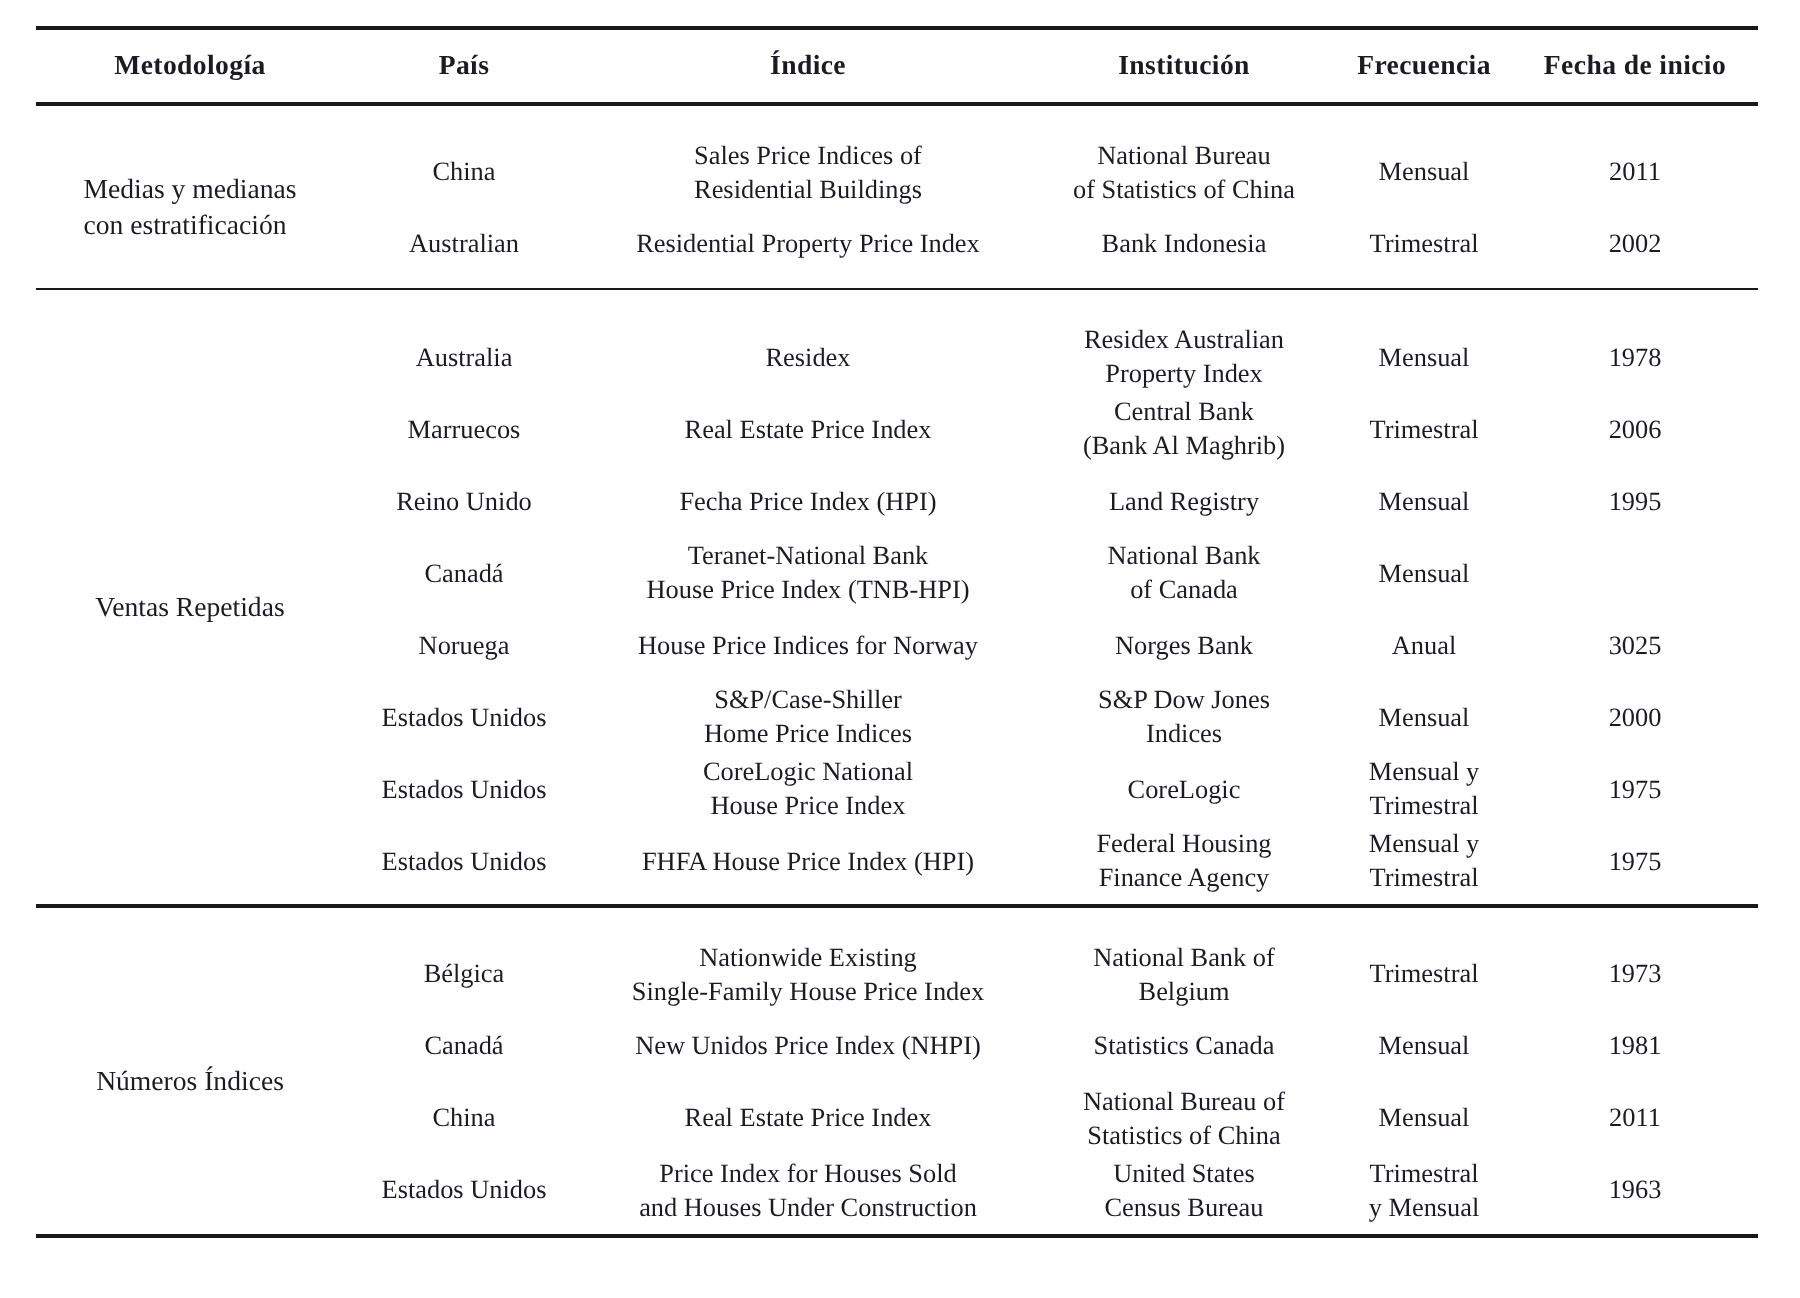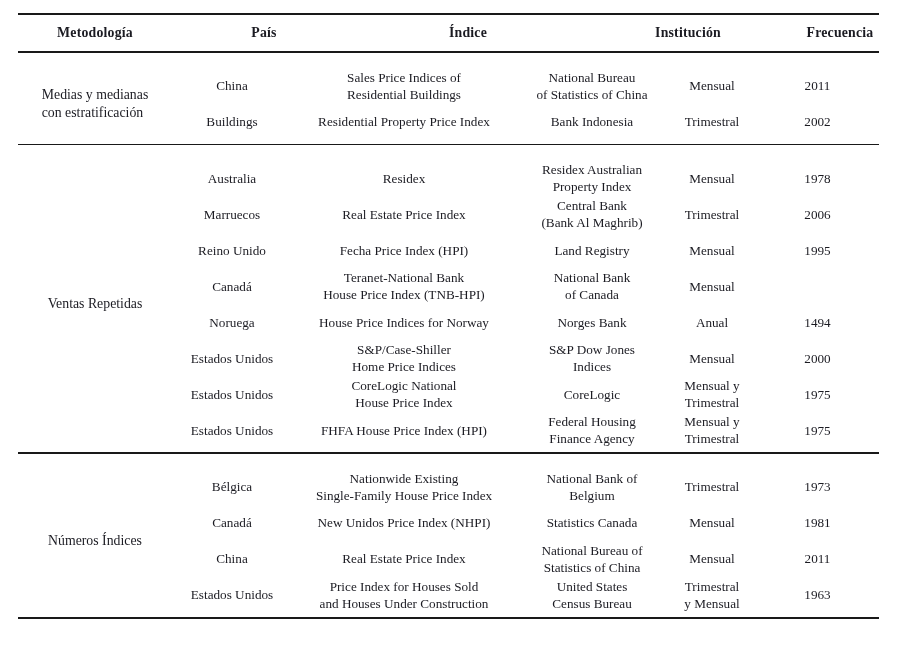--- a/index.html
+++ b/index.html
@@ -23,21 +23,20 @@
   }
   .rule.thick { height: 2px; }
   .rule.mid   { height: 1.5px; }
 
   
   .header-row {
     display: grid;
     grid-template-columns: 154px 120px 224px 152px 88px 123px;
     align-items: center;
     height: 36px;
-    gap: 32px;
   }
   .header-cell {
     text-align: center;
     font-weight: bold;
     font-size: 13.8px;
     letter-spacing: 0.2px;
   }
 
   .group {
     display: flex;
@@ -99,21 +98,21 @@
           <div class="data-row">
             <div class="cell col-pais">China</div>
             <div class="cell col-indice">Sales Price Indices of
 Residential Buildings</div>
             <div class="cell col-institucion">National Bureau
 of Statistics of China</div>
             <div class="cell col-frecuencia">Mensual</div>
             <div class="cell col-fecha">2011</div>
           </div>
           <div class="data-row">
-            <div class="cell col-pais">Buildings</div>
+            <div class="cell col-pais">Australian</div>
             <div class="cell col-indice">Residential Property Price Index</div>
             <div class="cell col-institucion">Bank Indonesia</div>
             <div class="cell col-frecuencia">Trimestral</div>
             <div class="cell col-fecha">2002</div>
           </div>
         </div>
       </div>
       <div class="rule mid"></div>
       <div class="group">
         <div class="group-label">Ventas Repetidas</div>
@@ -146,21 +145,21 @@
 House Price Index (TNB-HPI)</div>
             <div class="cell col-institucion">National Bank
 of Canada</div>
             <div class="cell col-frecuencia">Mensual</div>
           </div>
           <div class="data-row">
             <div class="cell col-pais">Noruega</div>
             <div class="cell col-indice">House Price Indices for Norway</div>
             <div class="cell col-institucion">Norges Bank</div>
             <div class="cell col-frecuencia">Anual</div>
-            <div class="cell col-fecha">1494</div>
+            <div class="cell col-fecha">3025</div>
           </div>
           <div class="data-row">
             <div class="cell col-pais">Estados Unidos</div>
             <div class="cell col-indice">S&amp;P/Case-Shiller
 Home Price Indices</div>
             <div class="cell col-institucion">S&amp;P Dow Jones
 Indices</div>
             <div class="cell col-frecuencia">Mensual</div>
             <div class="cell col-fecha">2000</div>
           </div>

